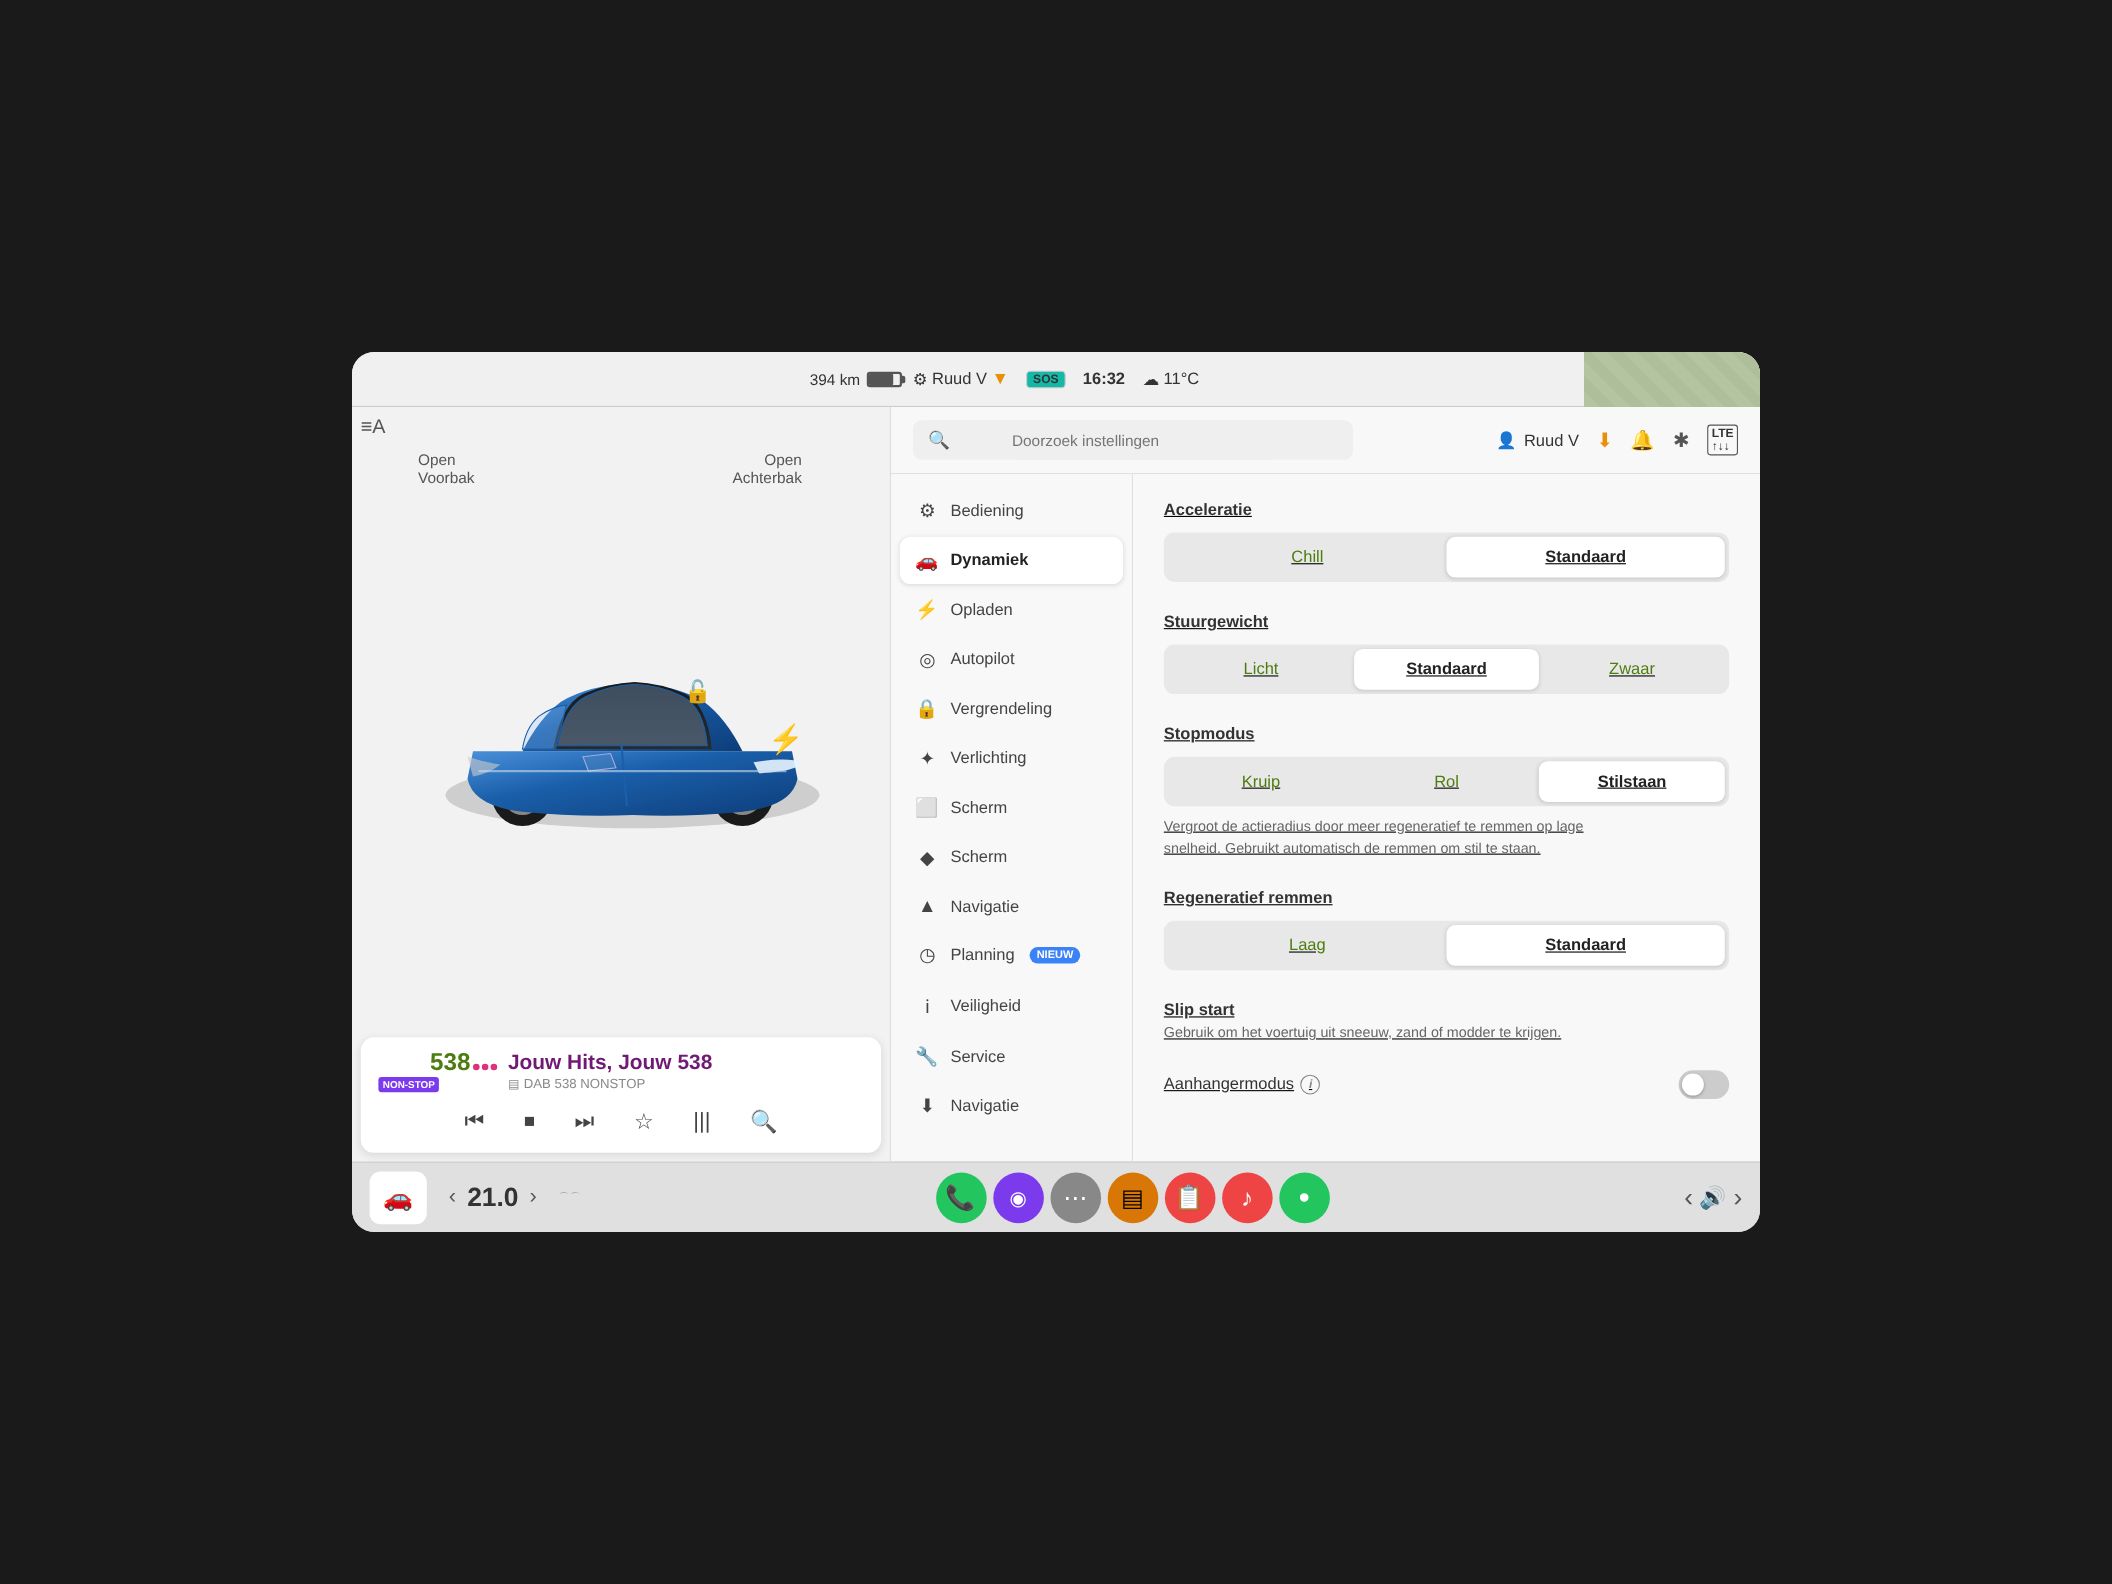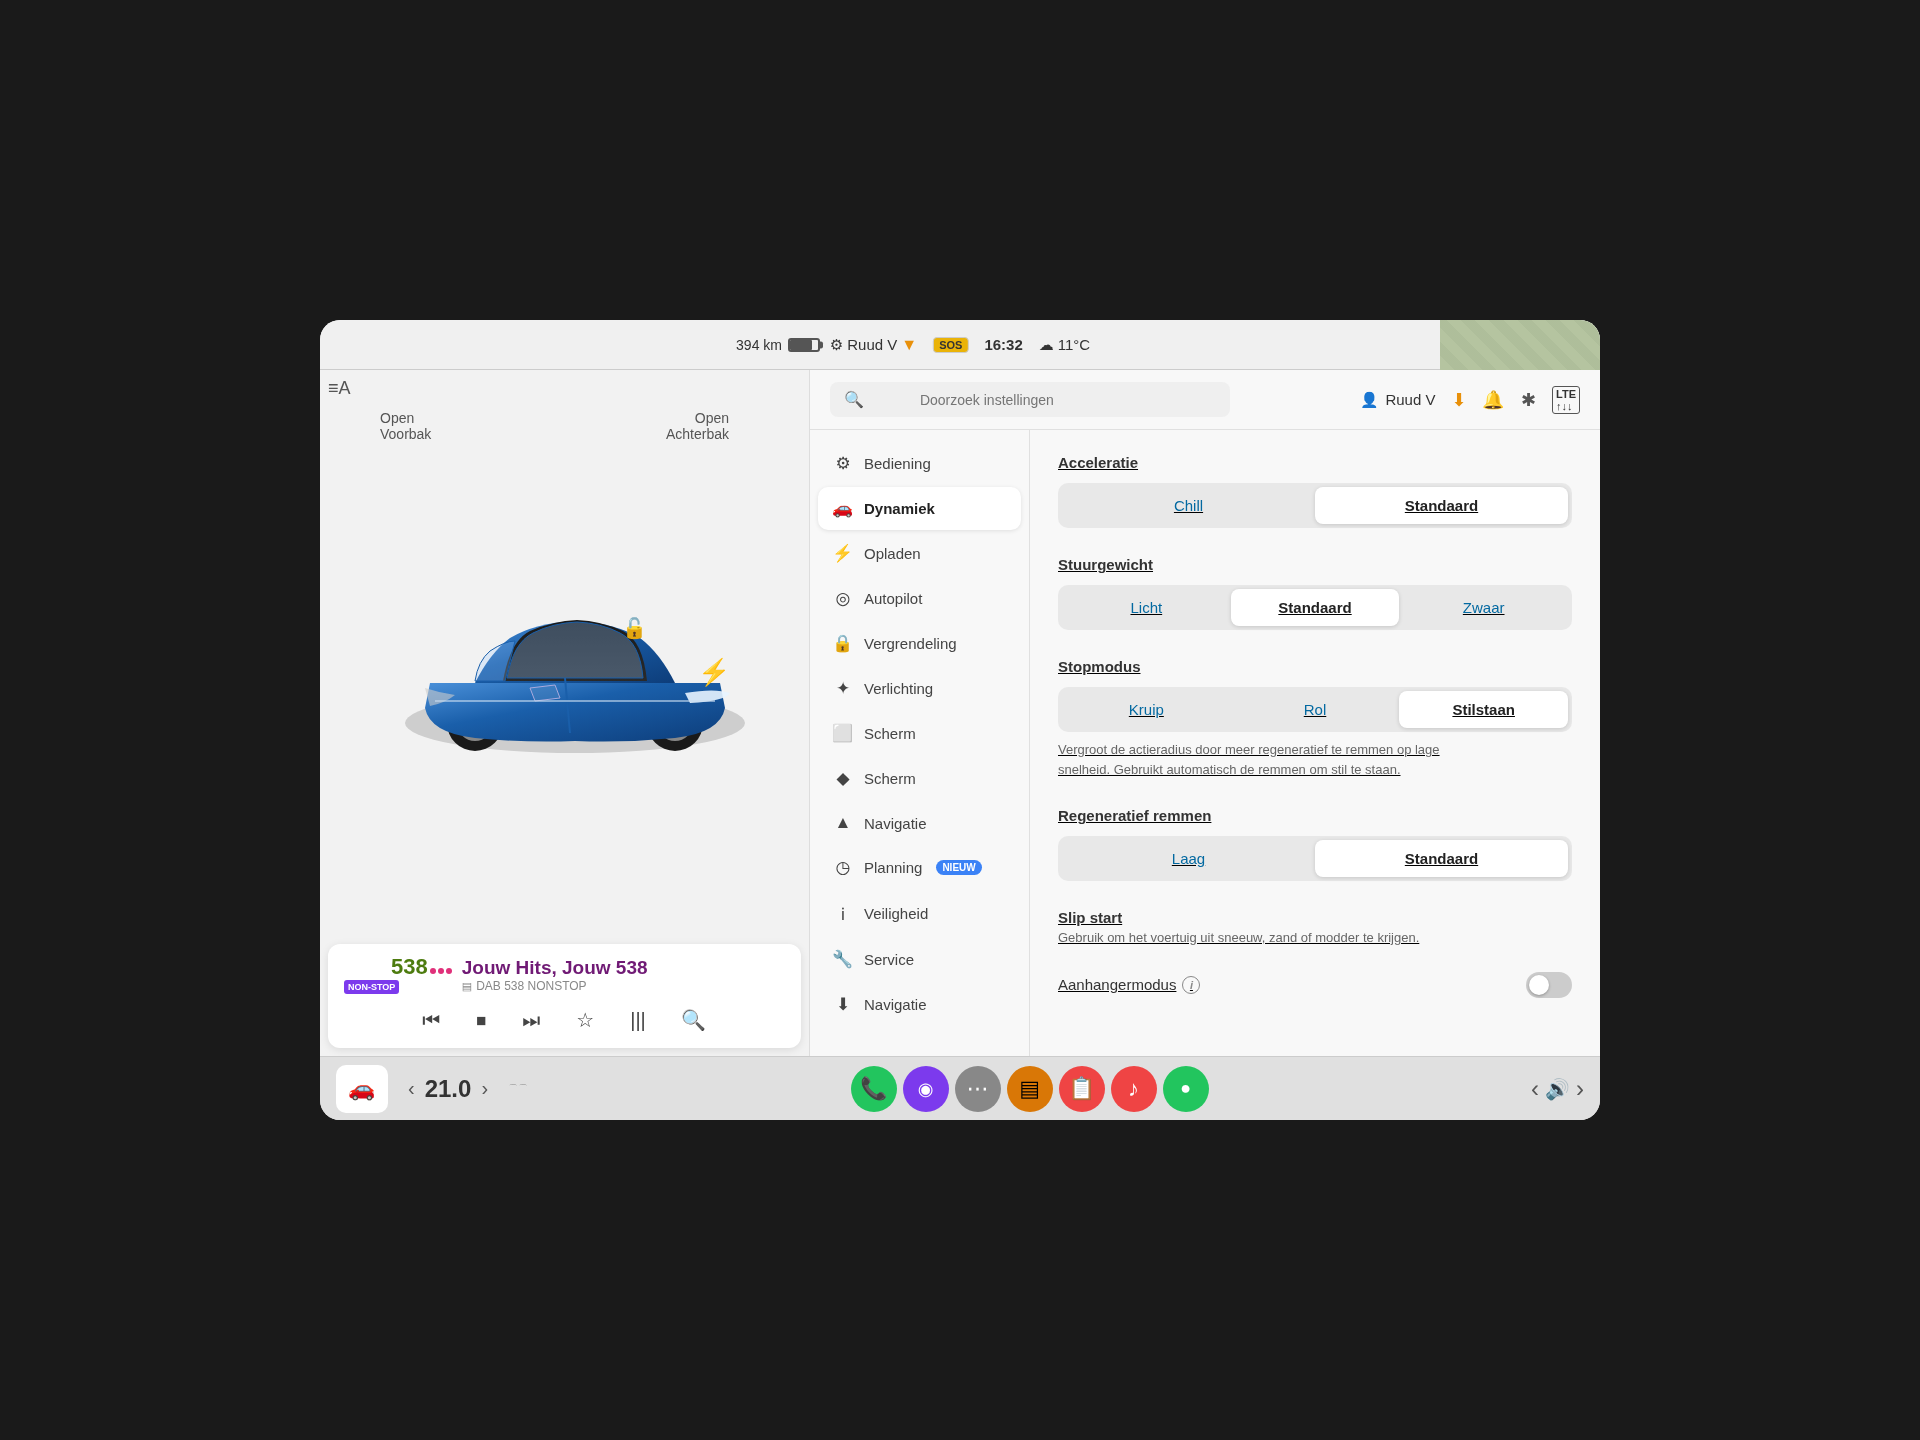--- a/index.html
+++ b/index.html
@@ -77,21 +77,21 @@
     }
     .status-item {
       display: flex;
       align-items: center;
       gap: 4px;
       font-size: 15px;
       font-weight: 500;
       color: #333;
     }
     .sos-badge {
-      background: #eab308;
+      background: #14b8a6;
       border: 1px solid #ccc;
       border-radius: 4px;
       padding: 1px 5px;
       font-size: 11px;
       font-weight: bold;
       color: #333;
     }
     .orange-arrow { color: #e8900a; font-size: 16px; }
     .map-thumb {
       width: 160px;
@@ -344,21 +344,21 @@
       border-radius: 10px;
       padding: 4px;
     }
     .btn-option {
       flex: 1;
       padding: 10px 20px;
       border: none;
       background: none;
       border-radius: 8px;
       font-size: 15px;
-      color: #0369a1;
+      color: #4d7c0f;
       cursor: pointer;
       font-family: inherit;
       transition: background 0.15s;
     }
     .btn-option.selected {
       background: #fff;
       color: #222;
       font-weight: 600;
       box-shadow: 0 1px 4px rgba(0,0,0,0.15);
     }

